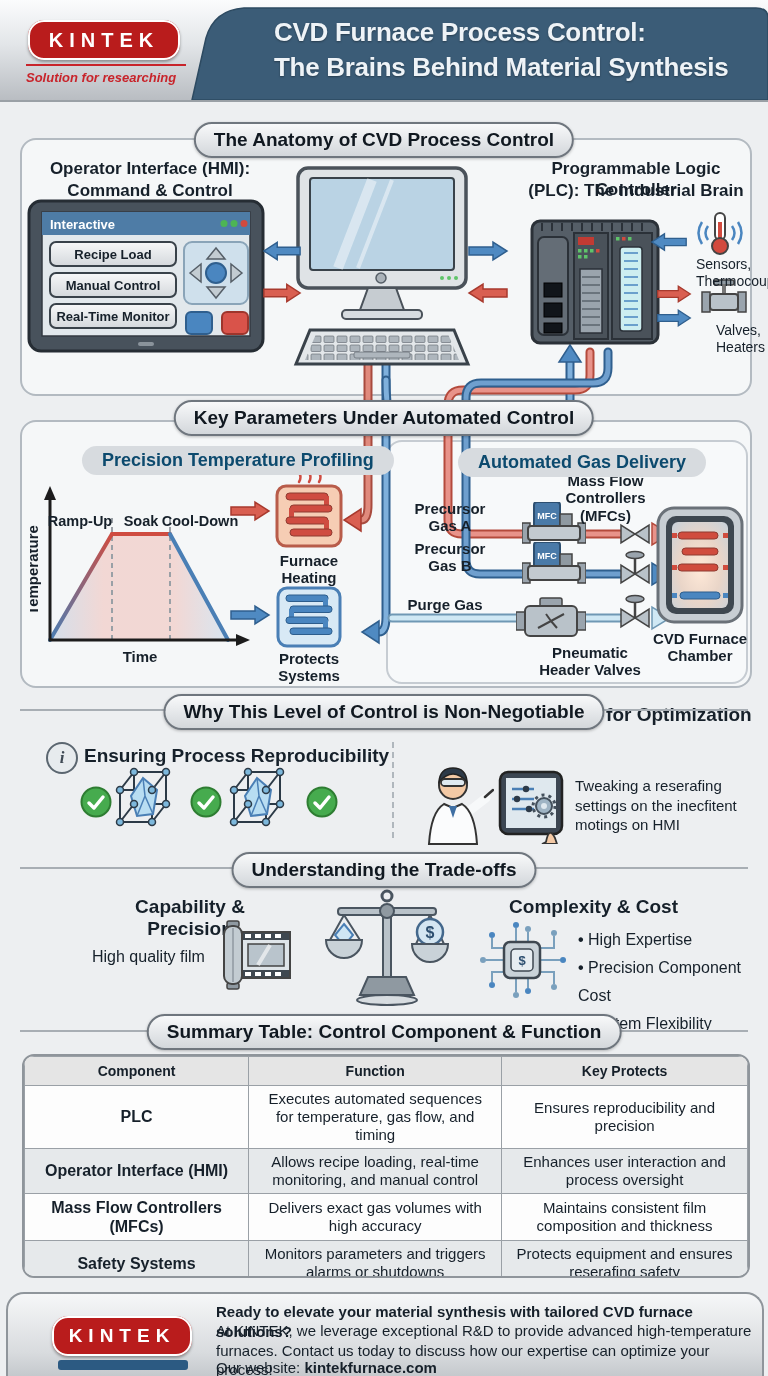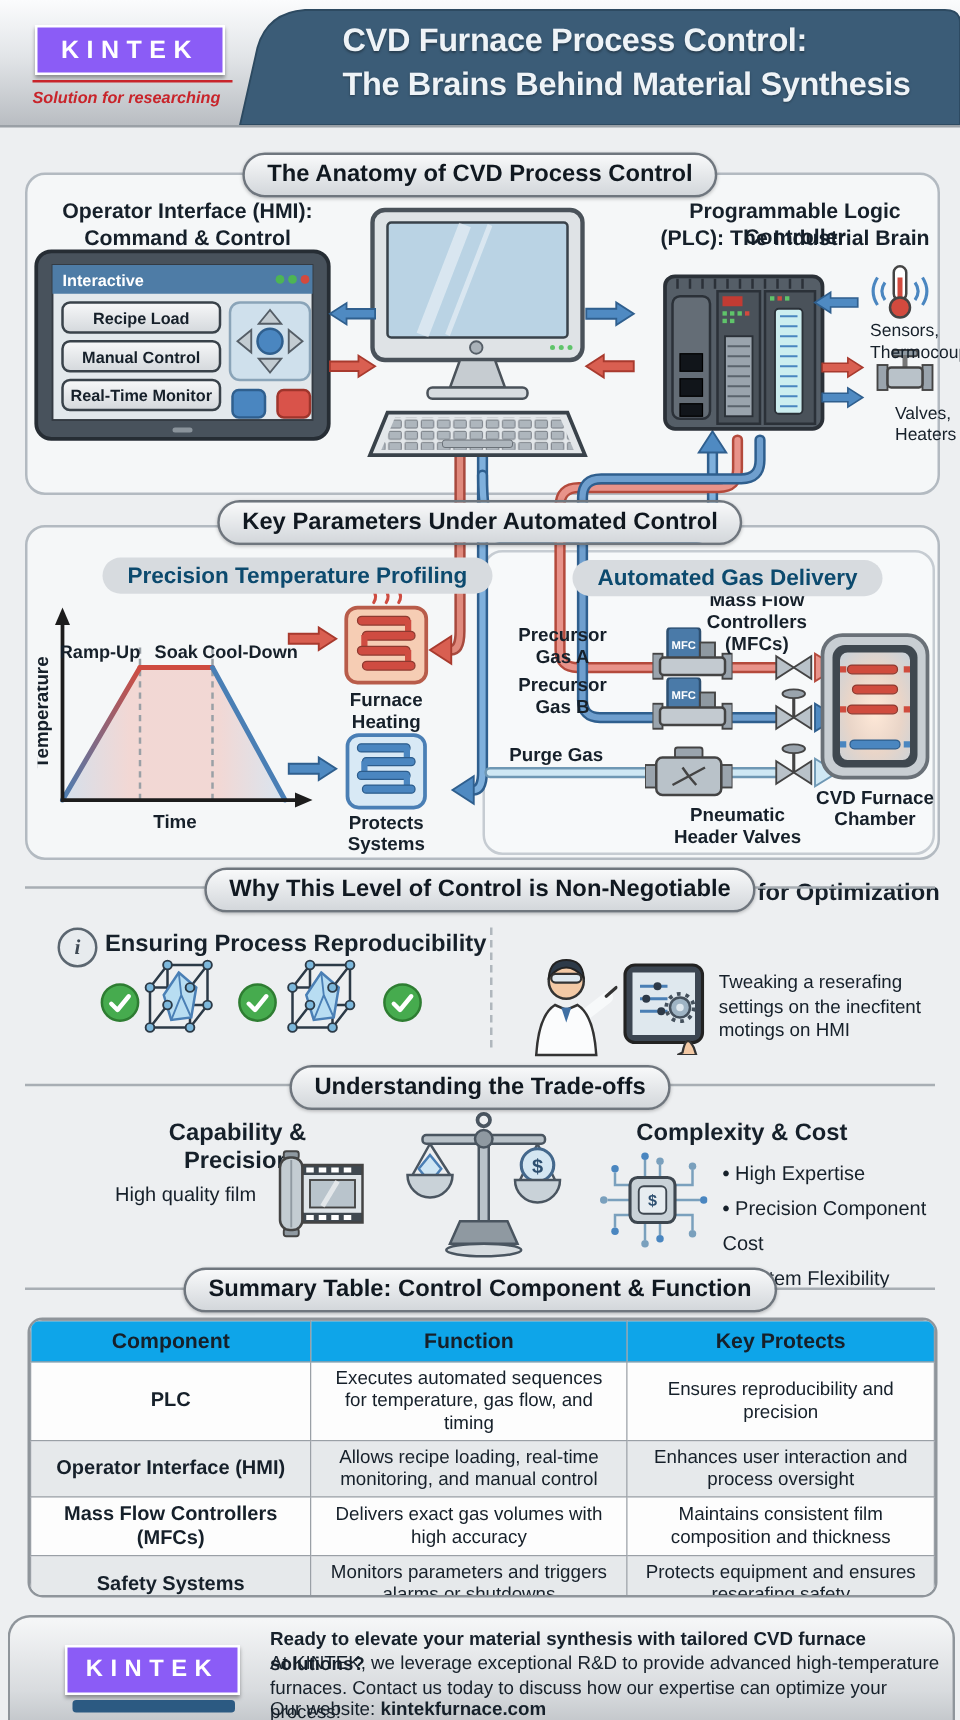--- a/index.html
+++ b/index.html
@@ -8,21 +8,21 @@
   .abs{position:absolute;}
   .b{font-weight:bold;}
   .ctr{text-align:center;}
   svg text{font-family:"Liberation Sans",sans-serif;}
 
   
   .hdr{left:0;top:0;width:768px;height:100px;
        background:linear-gradient(180deg,#fbfcfd 0%,#e2e5e8 45%,#b9bdc2 100%);
        border-bottom:2px solid #9aa0a6;}
   .hdr-blue{left:0;top:0;width:768px;height:100px;}
-  .logo-box{background:#8b5cf6;border-radius:0;box-shadow:inset 0 0 0 2px #fff,0 2px 3px rgba(0,0,0,.35);
+  .logo-box{background:#b91c1c;border-radius:16px;box-shadow:inset 0 0 0 2px #fff,0 2px 3px rgba(0,0,0,.35);
             color:#fff;font-weight:bold;letter-spacing:6px;display:flex;align-items:center;justify-content:center;}
   .tagline{color:#c8242b;font-style:italic;font-weight:bold;font-size:13px;}
   .hdr-title{color:#eef3f7;font-weight:bold;font-size:26px;letter-spacing:-0.3px;text-shadow:0 1px 2px rgba(0,0,0,.35);margin-left:40px;}
 
   
   .pill{left:50%;transform:translateX(-50%);background:linear-gradient(180deg,#f8f9fa,#d3d7db);
         border:2px solid #6f767e;border-radius:24px;padding:5px 18px;font-weight:bold;font-size:19px;
         white-space:nowrap;box-shadow:0 1px 3px rgba(0,0,0,.25);z-index:6;color:#101820;}
   .subpill{background:#d7dbdf;border-radius:20px;padding:4px 20px;font-weight:bold;font-size:18px;
            white-space:nowrap;z-index:6;color:#0c4a6e;}
@@ -38,21 +38,21 @@
   .dashdiv{border-left:2px dashed #b0b7bd;width:0;z-index:2;}
   .info-circle{width:28px;height:28px;border-radius:50%;border:2.5px solid #5b6670;background:#e7ebee;
                color:#3e4954;font-weight:bold;font-size:17px;display:flex;align-items:center;justify-content:center;
                font-family:"Liberation Serif",serif;font-style:italic;}
   .bullets div{font-size:16px;line-height:1.75;}
   .bullets div::before{content:"• ";font-weight:bold;}
 
   
   .sumtable{border:2px solid #8f959b;border-radius:12px;overflow:hidden;z-index:2;background:#fff;}
   .sumtable table{border-collapse:collapse;width:100%;height:100%;}
-  .sumtable th{background:#0ea5e9;font-size:17px;padding:6px 8px;border:1.5px solid #9aa0a6;}
+  .sumtable th{background:#e5e5e5;font-size:14px;padding:6px 8px;border:1.5px solid #9aa0a6;}
   .sumtable td{font-size:15px;text-align:center;padding:4px 10px;border:1.5px solid #9aa0a6;line-height:1.2;}
   .sumtable td.comp{font-weight:bold;font-size:16px;}
   .sumtable tr.alt td{background:#e6e9eb;}
   .sumtable tr.norm td{background:#fdfdfd;}
 
   
   .footer{background:linear-gradient(180deg,#f6f7f8 0%,#d8dbde 70%,#c3c7cb 100%);
           border:2px solid #8f959b;border-bottom:none;border-radius:18px 18px 0 0;z-index:2;}
   .f15{font-size:15px;line-height:1.3;}
 </style>

